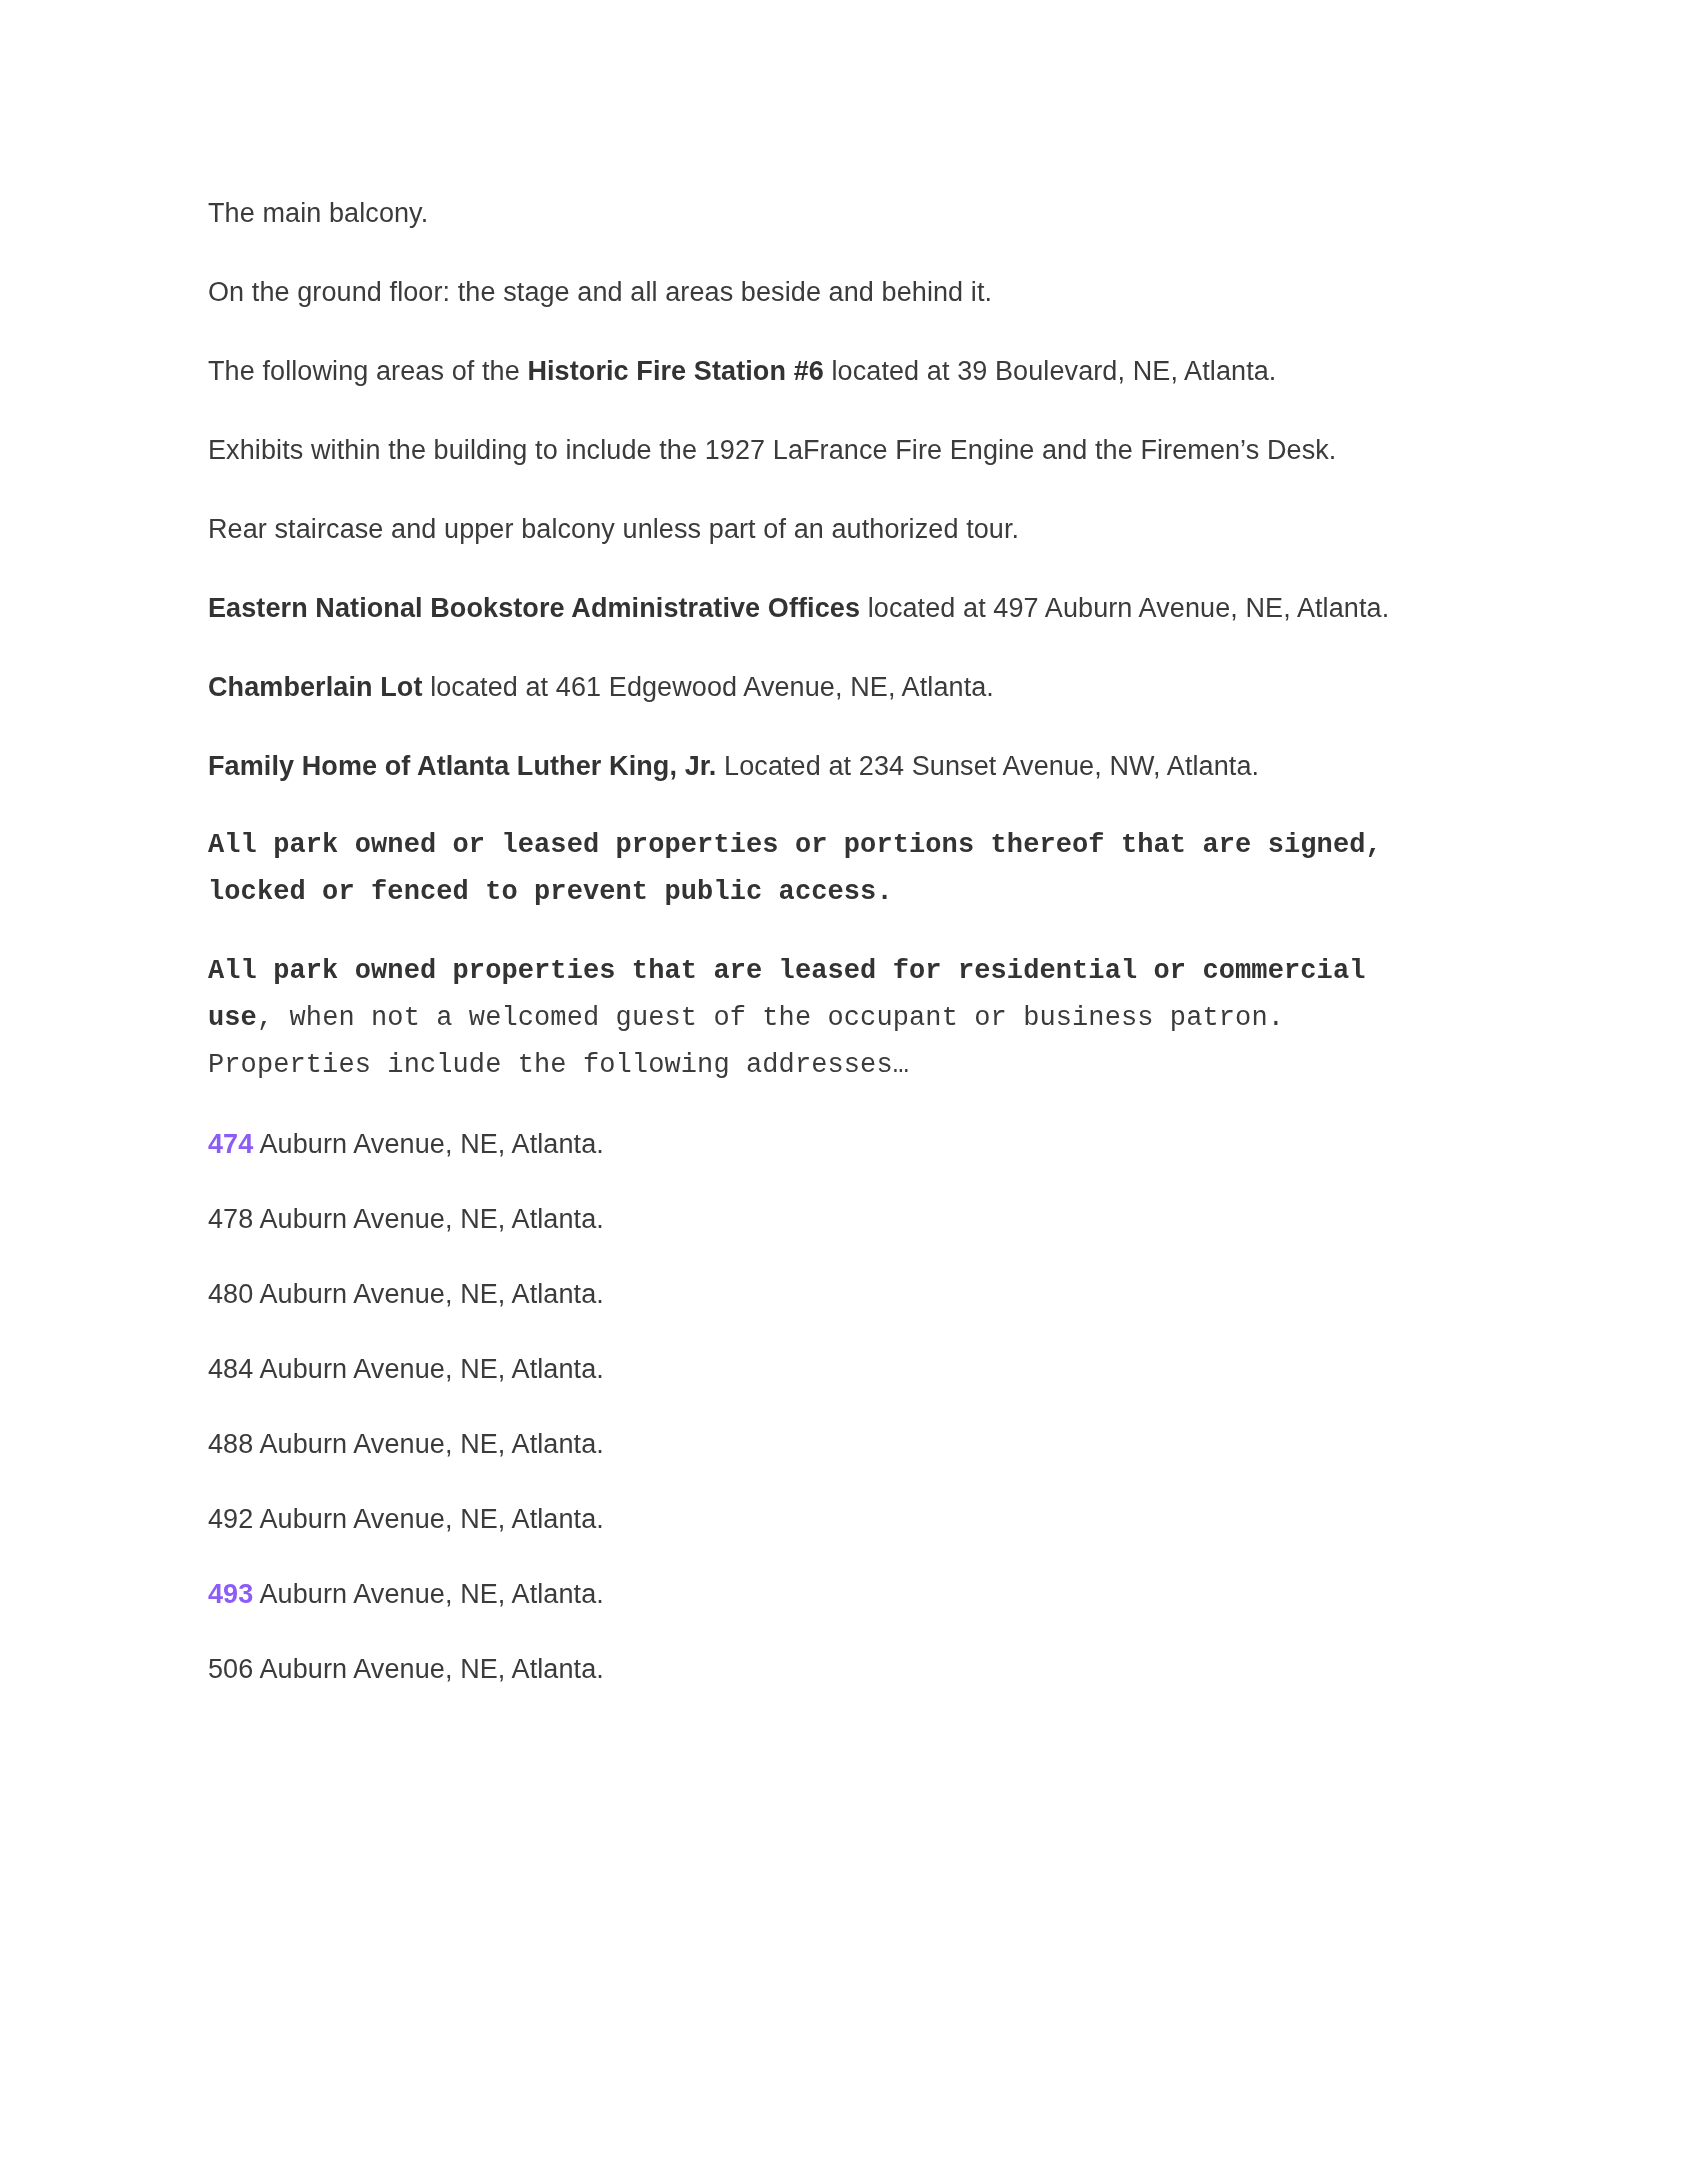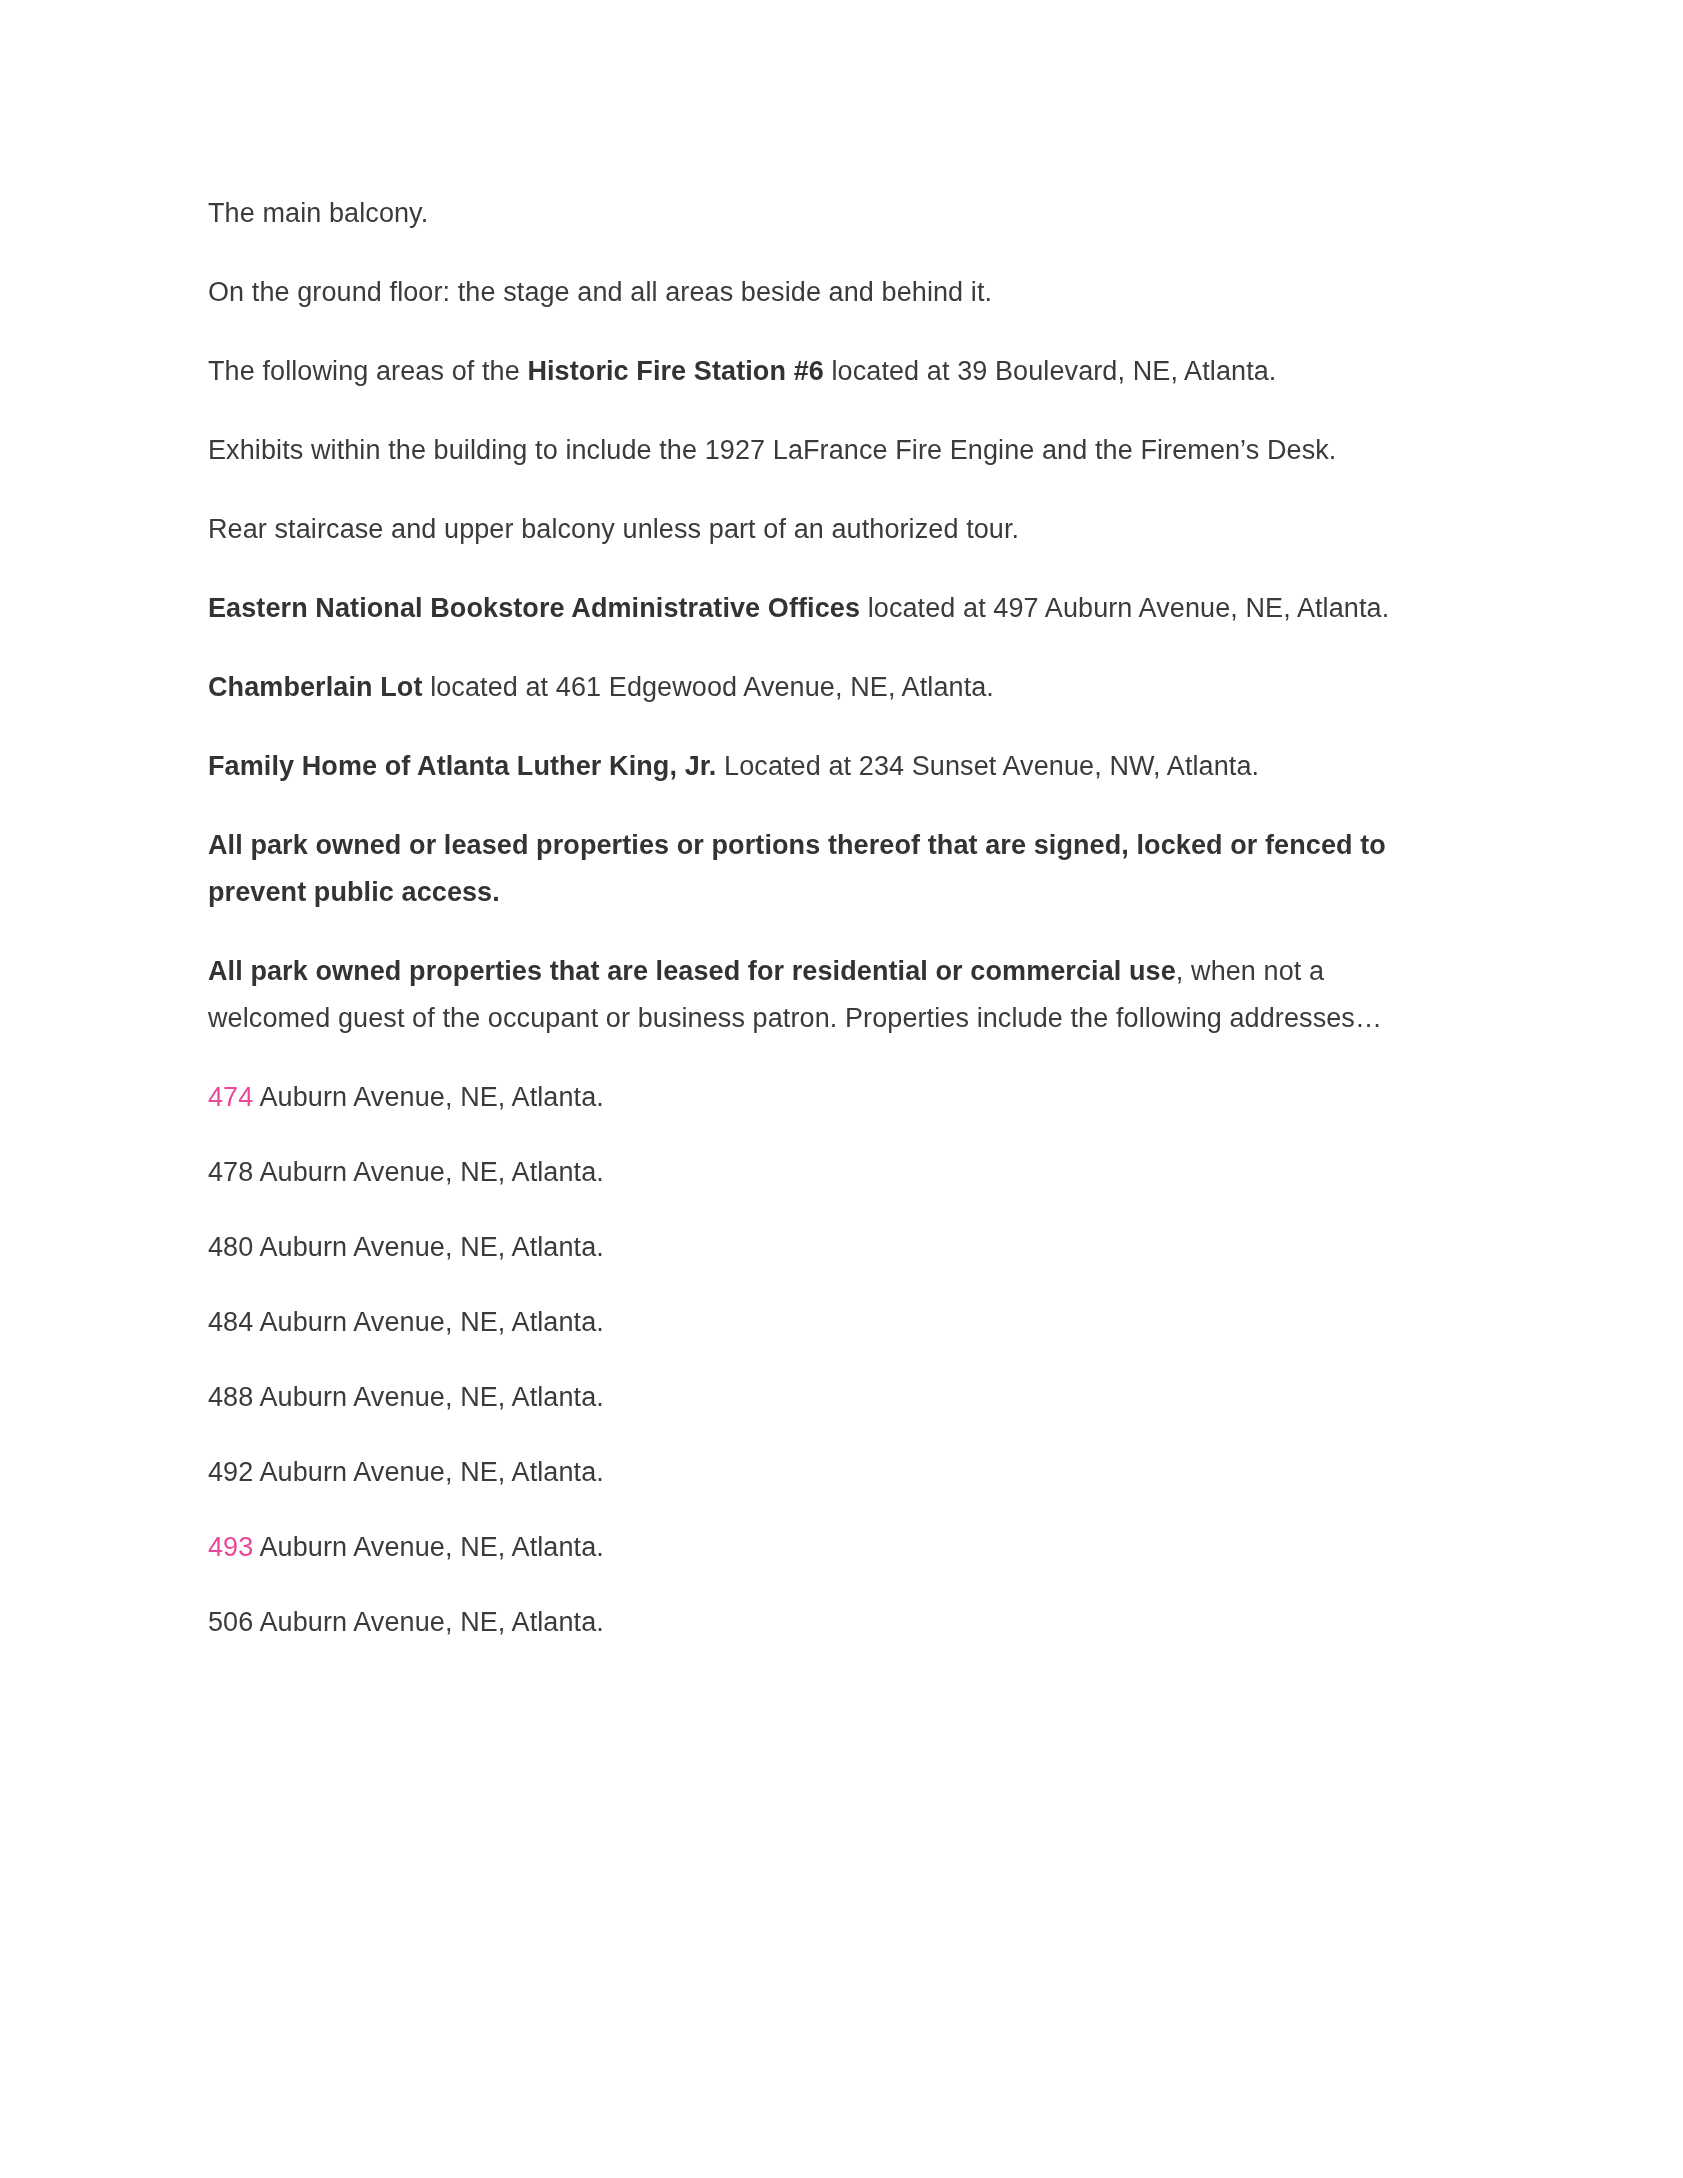--- a/index.html
+++ b/index.html
@@ -36,28 +36,29 @@
   }
 
   
   .b {
     font-weight: 700;
     color: #333333;
   }
 
   
   .sb {
-    font-weight: 400;
-    color: #ec4899;
+    font-weight: 700;
+    color: #8b5cf6;
   }
 
   
   .para.bold {
     font-weight: 700;
     color: #333333;
+    font-family: Liberation Mono, monospace;
   }
 
   .para.bold .reg {
     font-weight: 400;
     color: #3b3b3b;
   }
 
   .addr {
     font-family: "Liberation Sans", sans-serif;
     font-size: 27px;

